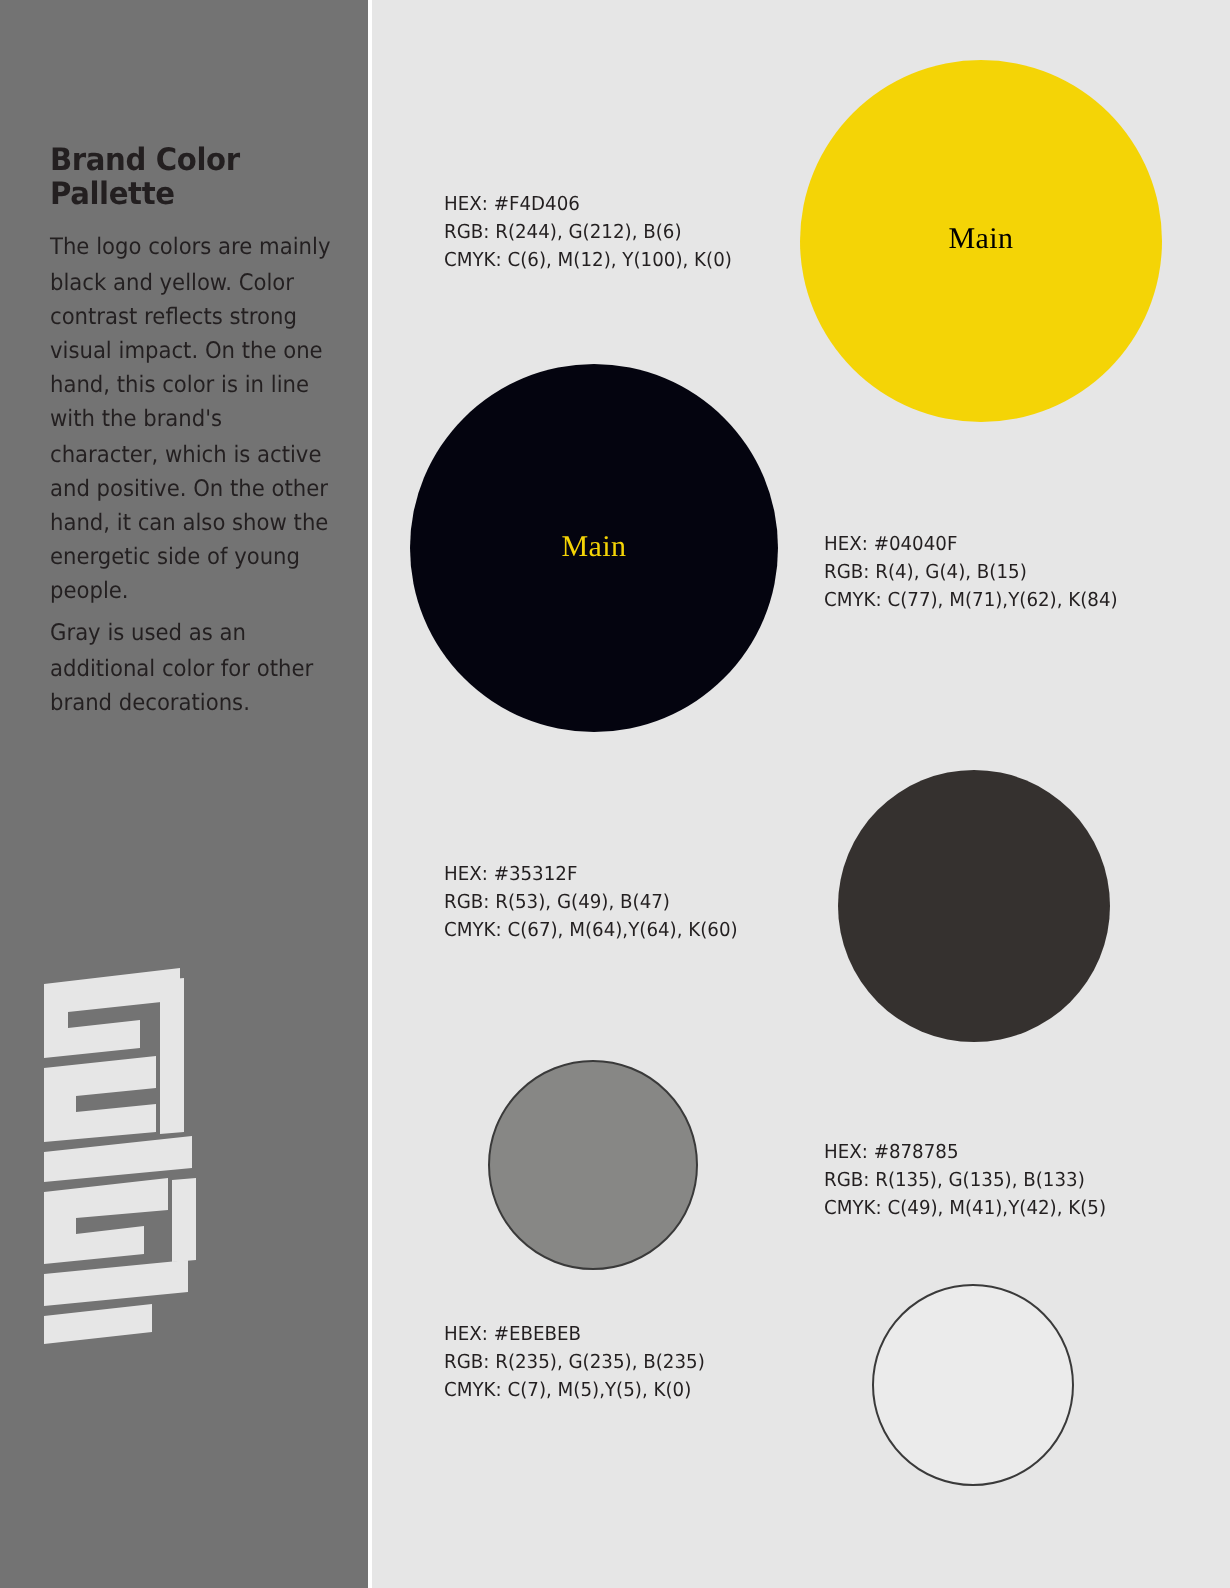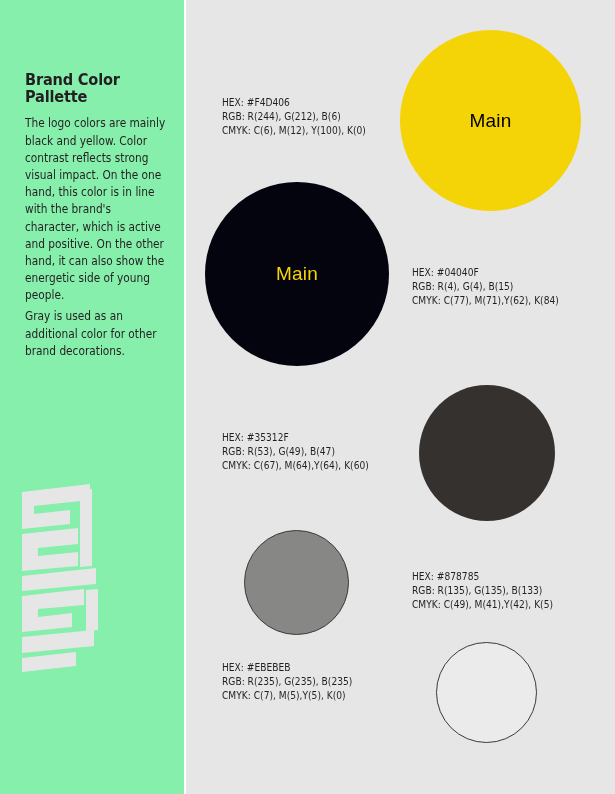--- a/index.html
+++ b/index.html
@@ -33,21 +33,21 @@
     background: #e6e6e6;
   }
 
   
   #left-column {
     position: absolute;
     left: 0;
     top: 0;
     width: 184px;
     height: 794px;
-    background: #86efac;
+    background: #737373;
   }
 
   #page-title {
     position: absolute;
     left: 25px;
     top: 62px;
     width: 160px;
     font-family: "DejaVu Sans", "Liberation Sans", sans-serif;
     font-size: 15.5px;
     font-weight: bold;
@@ -86,22 +86,22 @@
 
   
   .swatch-circle {
     position: absolute;
     border-radius: 50%;
     display: flex;
     align-items: center;
     justify-content: center;
   }
   .swatch-label {
-    font-family: Liberation Sans, sans-serif;
-    font-size: 19px;
+    font-family: Liberation Serif, serif;
+    font-size: 15px;
     letter-spacing: 0.2px;
   }
 
   #circle-yellow {
     left: 400px; top: 30px;
     width: 181px; height: 181px;
   }
   #circle-black {
     left: 205px; top: 182px;
     width: 184px; height: 184px;

